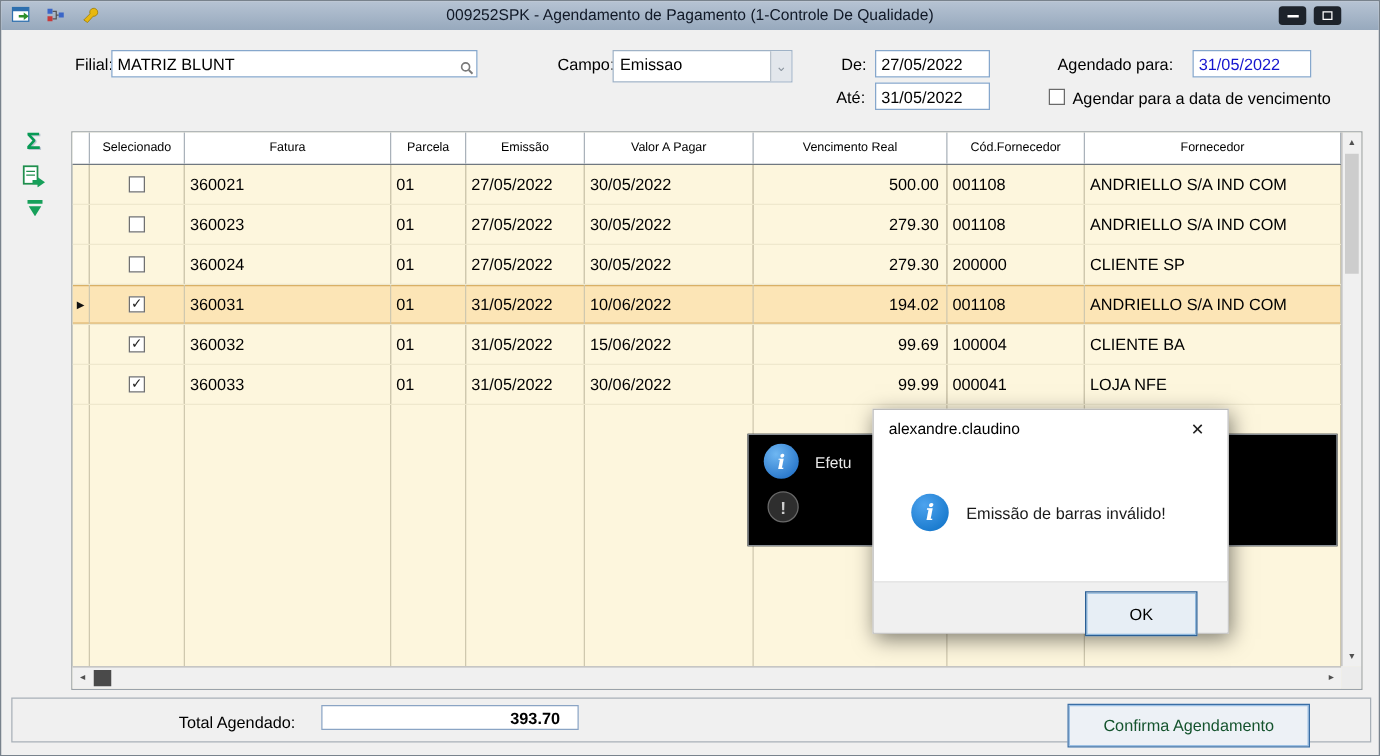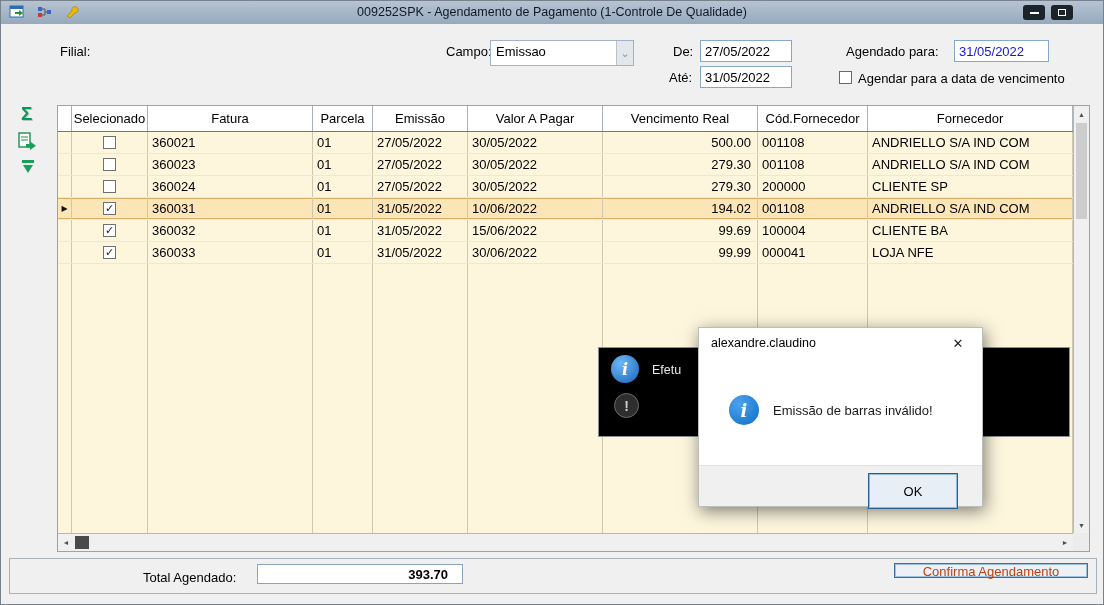--- a/index.html
+++ b/index.html
@@ -26,43 +26,43 @@
   .combo-btn{width:17px;background:#e3e7ec;border-left:1px solid #b9c2cc;color:#8a949e;display:flex;align-items:center;justify-content:center;font-size:11px}
   .chk{position:absolute;width:13px;height:13px;background:#fff;border:1px solid #6a6a6a;display:flex;align-items:center;justify-content:center;font-size:11px}
   
   .side-ic{position:absolute;display:flex;cursor:pointer}
   .sigma{font-size:19px;font-weight:bold;color:#089a55;text-shadow:1px 1px 0 #b9c4cf}
   
   .grid-area{position:absolute;left:56px;top:104px;width:1033px;height:447px;background:#fdf6dd;border:1px solid #9aa2aa}
   .grid-lines{position:absolute;left:0;top:0;right:16px;bottom:18px;display:grid;grid-template-columns:var(--cols);z-index:0}
   .grid-lines span{border-right:1px solid #cfc8ae}
   .grid-header{position:absolute;left:0;top:0;right:16px;height:26px;background:#fff;border-bottom:1px solid #707880;display:grid;grid-template-columns:var(--cols);z-index:2}
-  .hc{display:flex;align-items:center;justify-content:center;font-size:13px;color:#000;border-right:1px solid #aab2ba;overflow:hidden;white-space:nowrap}
+  .hc{display:flex;align-items:center;justify-content:center;font-size:10px;color:#000;border-right:1px solid #aab2ba;overflow:hidden;white-space:nowrap}
   .grid-body{position:absolute;left:0;top:26px;right:16px;bottom:18px;z-index:1;overflow:hidden}
-  .trow{display:grid;grid-template-columns:var(--cols);height:22px;border-bottom:1px solid #efe8cd}
+  .trow{display:grid;grid-template-columns:var(--cols);height:32px;border-bottom:1px solid #efe8cd}
   .trow.current{background:#fce5b6;box-shadow:inset 0 1px 0 #d9b066,inset 0 -1px 0 #d9b066}
   .c{font-size:13px;color:#000;display:flex;align-items:center;padding:0 4px;border-right:1px solid #cfc8ae;overflow:hidden;white-space:nowrap}
   .c.num{justify-content:flex-end;padding-right:6px}
   .c.marker{justify-content:center;padding:0;font-size:8px;color:#111}
   .c.selcell{justify-content:center}
   .cb{width:13px;height:13px;border:1px solid #707070;background:#fff;display:flex;align-items:center;justify-content:center;font-size:11px;color:#222;line-height:1}
   
   .vscroll{position:absolute;right:0;top:0;width:16px;bottom:18px;background:#f0f0f0;border-left:1px solid #b8b8b8;z-index:3}
   .vscroll .sb-btn{position:absolute;left:0;width:15px;height:16px;display:flex;align-items:center;justify-content:center;font-size:7px;color:#505050}
   .vthumb{position:absolute;left:2px;top:17px;width:11px;height:96px;background:#cdcdcd}
   .sb-top{top:0}.sb-bottom{bottom:0}
   .hscroll{position:absolute;left:0;bottom:0;right:16px;height:18px;background:#f0f0f0;border-top:1px solid #b8b8b8;z-index:3}
   .hscroll .sb-btn{position:absolute;top:0;height:17px;width:16px;display:flex;align-items:center;justify-content:center;font-size:7px;color:#505050}
   .sb-left{left:0}.sb-right{right:0}
   .hthumb{position:absolute;left:17px;top:2px;width:14px;height:13px;background:#4a4a4a}
   .sb-corner{position:absolute;right:0;bottom:0;width:16px;height:18px;background:#ececec;z-index:3}
   
   .footer{position:absolute;left:8px;top:557px;width:1088px;height:36px;background:#f0f0f0;border:1px solid #a8b0b8}
   .total-box{position:absolute;left:247px;top:5px;width:206px;height:20px;background:#fff;border:1px solid #8aa4c4;display:flex;align-items:center;justify-content:flex-end;padding-right:14px;font-size:13px;font-weight:bold}
-  .confirm-btn{position:absolute;left:884px;top:4px;width:194px;height:15px;background:#edf1f6;border:1px solid #3a6ea5;box-shadow:inset 0 0 0 1px #9cc0e4;font-size:13px;font-family:inherit;color:#c2410c;cursor:pointer}
+  .confirm-btn{position:absolute;left:844px;top:4px;width:194px;height:35px;background:#edf1f6;border:1px solid #3a6ea5;box-shadow:inset 0 0 0 1px #9cc0e4;font-size:13px;font-family:inherit;color:#14532d;cursor:pointer}
   
   .bgwin{position:absolute;left:597px;top:346px;width:472px;height:90px;background:#000;border:1px solid #8a9096;z-index:5}
   .bg-info{position:absolute;left:12px;top:7px;width:28px;height:28px;border-radius:50%;background:radial-gradient(circle at 35% 30%,#6fb7f2,#1565c0);color:#fff;display:flex;align-items:center;justify-content:center;font-size:16px;font-family:"DejaVu Serif",serif;font-style:italic;font-weight:bold}
   .bg-text{position:absolute;left:53px;top:15px;color:#e8e8e8;font-size:12.5px}
   .bg-excl{position:absolute;left:15px;top:45px;width:25px;height:25px;border-radius:50%;background:#2e2e2e;border:1px solid #6a6a6a;color:#cfcfcf;display:flex;align-items:center;justify-content:center;font-size:14px;font-weight:bold}
   
   .msgbox{position:absolute;left:697px;top:326px;width:285px;height:180px;background:#fff;border:1px solid #bcbcbc;box-shadow:2px 4px 16px rgba(0,0,0,.5);z-index:6}
   .msg-titlebar{position:relative;height:30px}
   .msg-title{position:absolute;left:12px;top:8px;font-size:12.5px;color:#000}
   .msg-close{position:absolute;right:8px;top:4px;width:32px;height:22px;display:flex;align-items:center;justify-content:center;font-size:13px;color:#222;cursor:pointer}
@@ -104,20 +104,27 @@
       <span class="wbtn">
           <span class="min-glyph"></span>
         </span>
       <span class="wbtn">
           <span class="max-glyph"></span>
         </span>
     </div>
   </div>
 
   <span class="lbl" style="left:59px;top:43px">Filial:</span>
+  <div class="inp" style="left:88px;top:39px;width:293px;height:22px">
+    <span>MATRIZ BLUNT</span>
+    <svg class="mag" width="11" height="11">
+        <circle cx="4.5" cy="4.5" r="3.2" fill="none" stroke="#7a7a7a" stroke-width="1.3"></circle>
+        <line x1="7" y1="7" x2="10" y2="10" stroke="#7a7a7a" stroke-width="1.5"></line>
+      </svg>
+  </div>
 
   <span class="lbl" style="left:445px;top:43px">Campo:</span>
   <div class="combo" style="left:489px;top:39px;width:144px;height:26px">
     <span class="combo-val">Emissao</span>
     <span class="combo-btn">⌄</span>
   </div>
 
   <span class="lbl" style="left:672px;top:43px">De:</span>
   <div class="inp" style="left:699px;top:39px;width:92px;height:22px">
       <span>27/05/2022</span>

